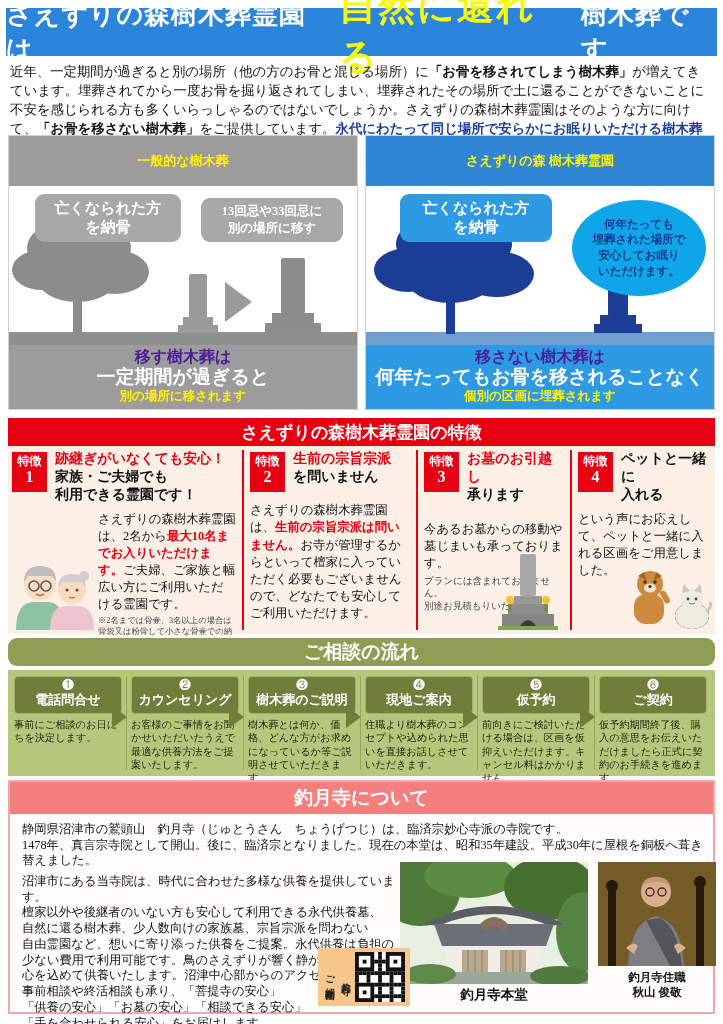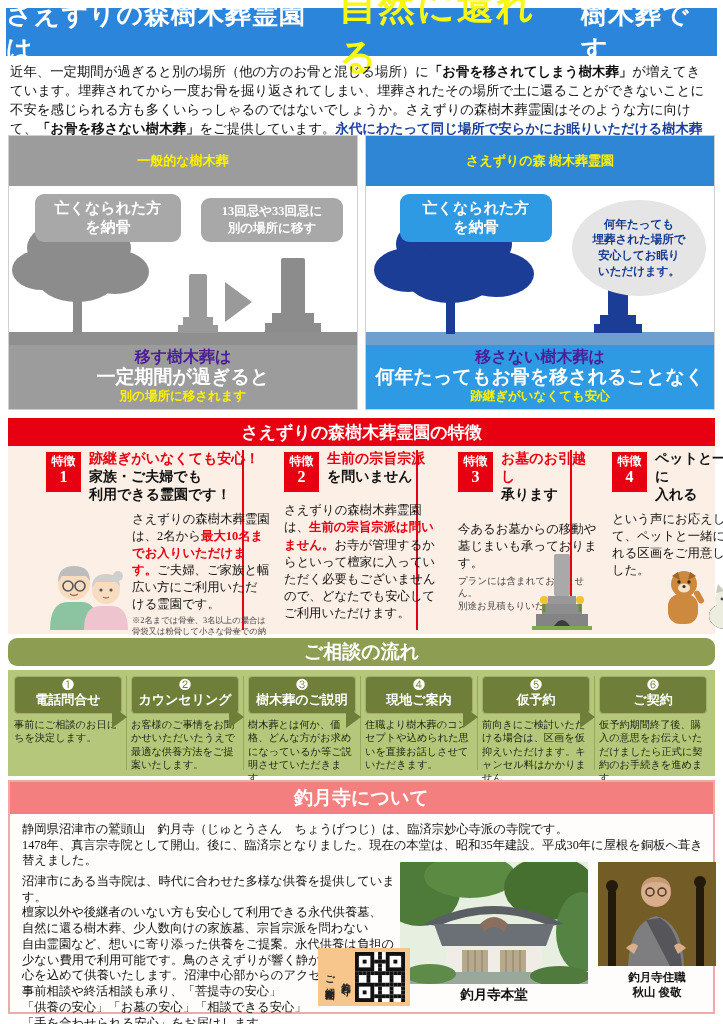--- a/index.html
+++ b/index.html
@@ -31,30 +31,30 @@
   .blue-bg { background:#2e86d5; }
   .blue-bg2 { background:#2e9ae4; }
   .p-body { position:relative; height:159px; background:#fff; overflow:hidden; }
   .p-band { height:64px; text-align:center; padding-top:2px; }
   .p-band .l1 { color:#4c1d95; font-size:16px; font-weight:bold; line-height:1.2; }
   .p-band .l2 { color:#ffffff; font-size:19px; font-weight:bold; line-height:1.15; }
   .p-band .l3 { color:#fff100; font-size:12.5px; font-weight:bold; }
   .rbox { position:absolute; border-radius:9px; color:#fff; font-weight:bold; text-align:center;
           display:flex; align-items:center; justify-content:center; }
   .scene { position:absolute; left:0; bottom:0; width:350px; height:159px; }
-  .yellow-ellipse { position:absolute; background:#e5e5e5; border-radius:50%;
+  .yellow-ellipse { position:absolute; background:#0ea5e9; border-radius:50%;
           color:#173a8f; font-weight:bold; font-size:11.5px; line-height:1.35;
           display:flex; align-items:center; justify-content:center; text-align:center; }
 
   
   .feat-banner { left:8px; top:418px; width:707px; height:28px; background:#e60012;
                  color:#fff; font-size:17px; font-weight:bold; display:flex; align-items:center; justify-content:center; }
   .feat-bg { left:8px; top:446px; width:707px; height:188px; background:#fcefe6; }
   .vdiv { top:450px; width:2px; height:180px; background:#e60012; }
-  .fcol { top:450px; height:182px;margin-left:34px; }
+  .fcol { top:450px; height:182px; }
   .badge { position:absolute; left:0; top:2px; width:35px; height:40px; background:#e60012; color:#fff;
            text-align:center; font-weight:bold; line-height:1.1; padding-top:3px; }
   .badge .bt { font-size:12px; display:block; }
   .badge .bn { font-size:16px; display:block; }
   .fhead { margin-left:43px; font-weight:bold; font-size:14px; line-height:1.3; }
   .fhead .red { color:#e60012; display:block; }
   .fhead .blk { color:#111; display:block; }
   .fbody { font-size:12.4px; line-height:1.38; color:#111; margin-top:6px; }
   .fbody .red { color:#e60012; font-weight:bold; }
   .fnote { font-size:8.3px; color:#444; margin-top:3px; line-height:1.3; }
@@ -160,21 +160,21 @@
       <div class="rbox ml" style="left:34px; top:8px; width:152px; height:48px; background:#2e9ae4; font-size:15px;">亡くなられた方
 を納骨</div>
       <div class="yellow-ellipse ml" style="left:206px; top:14px; width:134px; height:96px;">何年たっても
 埋葬された場所で
 安心してお眠り
 いただけます。</div>
     </div>
     <div class="p-band blue-bg2">
       <div class="l1">移さない樹木葬は</div>
       <div class="l2">何年たってもお骨を移されることなく</div>
-      <div class="l3">跡継ぎがいなくても安心</div>
+      <div class="l3">個別の区画に埋葬されます</div>
     </div>
   </div>
 
   <div class="abs feat-banner">さえずりの森樹木葬霊園の特徴</div>
   <div class="abs feat-bg"></div>
   <div class="abs vdiv" style="left:242px;"></div>
   <div class="abs vdiv" style="left:416px;"></div>
   <div class="abs vdiv" style="left:570px;"></div>
 
   <div class="abs fcol" style="left:12px; width:224px;">

